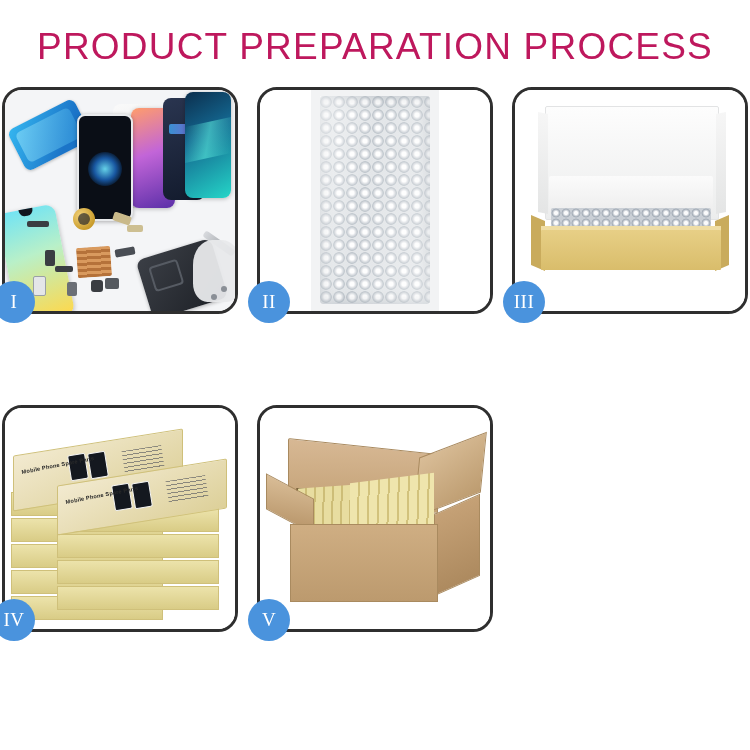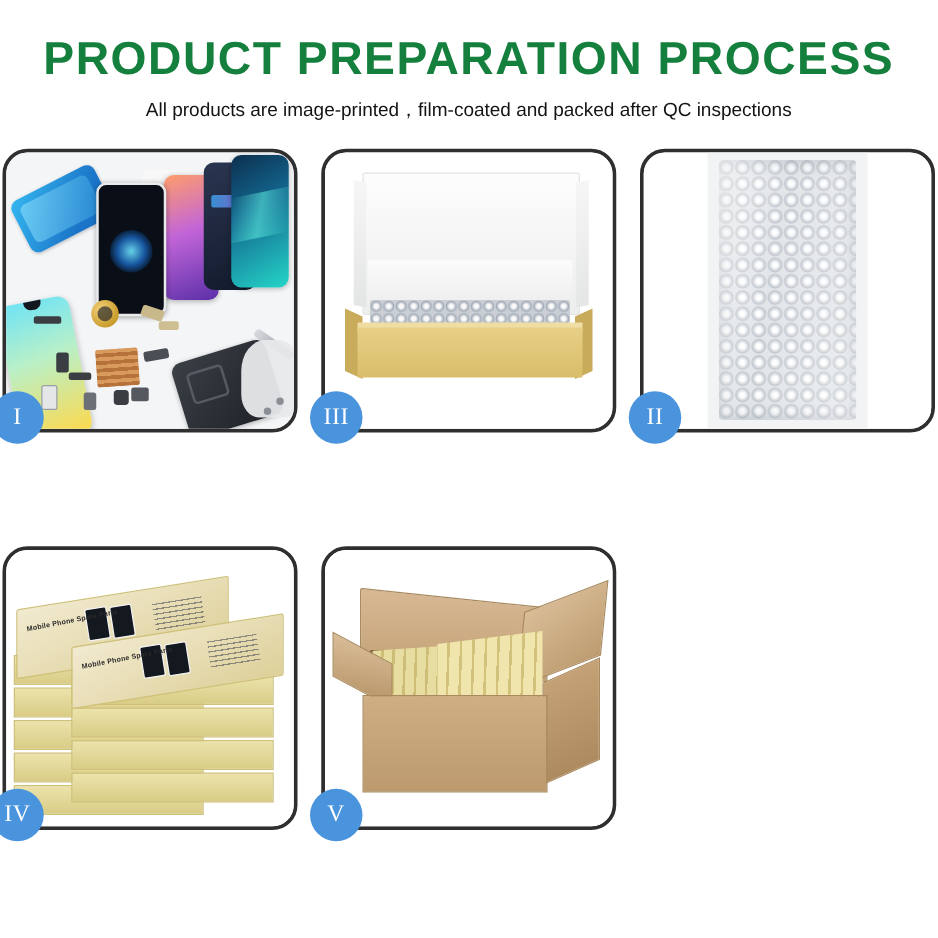--- a/index.html
+++ b/index.html
@@ -9,22 +9,22 @@
     font-family:"Liberation Sans","DejaVu Sans",sans-serif;
     overflow:hidden;
     position:relative;
   }
 
   
   .header{padding-top:28px;text-align:center;}
   .title{
     font-size:37px;
     letter-spacing:1.2px;
-    font-weight:700;
-    color:#15803d;
+    font-weight:400;
+    color:#be185d;
     line-height:1.05;
     white-space:nowrap;
   }
   .subtitle{
     margin-top:11px;
     font-size:15.2px;
     color:#141414;
     font-weight:400;
     white-space:nowrap;
   }
@@ -385,21 +385,20 @@
   .c6-shadow{
     position:absolute;left:14px;top:174px;width:196px;height:12px;
     background:radial-gradient(ellipse at center,rgba(0,0,0,.16),transparent 70%);
   }
 </style>
 </head>
 <body>
 
 <div class="header">
   <div class="title">PRODUCT PREPARATION PROCESS</div>
-  <div class="subtitle">All products are image-printed，film-coated and packed after QC inspections</div>
 </div>
 
 <div class="grid">
 
   <div class="panel">
     <div class="panel-inner p1">
       <div class="phone ph-blue"></div>
       <div class="phone ph-white"></div>
       <div class="phone ph-purple"></div>
       <div class="phone ph-dark"></div>
@@ -421,40 +420,40 @@
       <div class="prt h"></div>
       <div class="prt i"></div>
       <div class="prt j"></div>
       <div class="prt k"></div>
       <div class="prt l"></div>
     </div>
     <div class="badge">I</div>
   </div>
 
   <div class="panel">
+    <div class="panel-inner p2">
+      <div class="bw-bg"></div>
+      <div class="bw">
+        <div class="bw-sheen"></div>
+      </div>
+    </div>
+    <div class="badge">II</div>
+  </div>
+
+  <div class="panel">
     <div class="panel-inner p3">
       <div class="b3-lid"></div>
       <div class="b3-foam"></div>
       <div class="b3-bubbles"></div>
       <div class="b3-left"></div>
       <div class="b3-right"></div>
       <div class="b3-rim"></div>
       <div class="b3-front"></div>
     </div>
     <div class="badge">III</div>
-  </div>
-
-  <div class="panel">
-    <div class="panel-inner p2">
-      <div class="bw-bg"></div>
-      <div class="bw">
-        <div class="bw-sheen"></div>
-      </div>
-    </div>
-    <div class="badge">II</div>
   </div>
 
   <div class="panel">
     <div class="panel-inner p4">
       <div class="stackwrap">
         <div class="ybox s5"></div>
         <div class="ybox s4"></div>
         <div class="ybox s3"></div>
         <div class="ybox s2"></div>
         <div class="ybox s1"></div>

